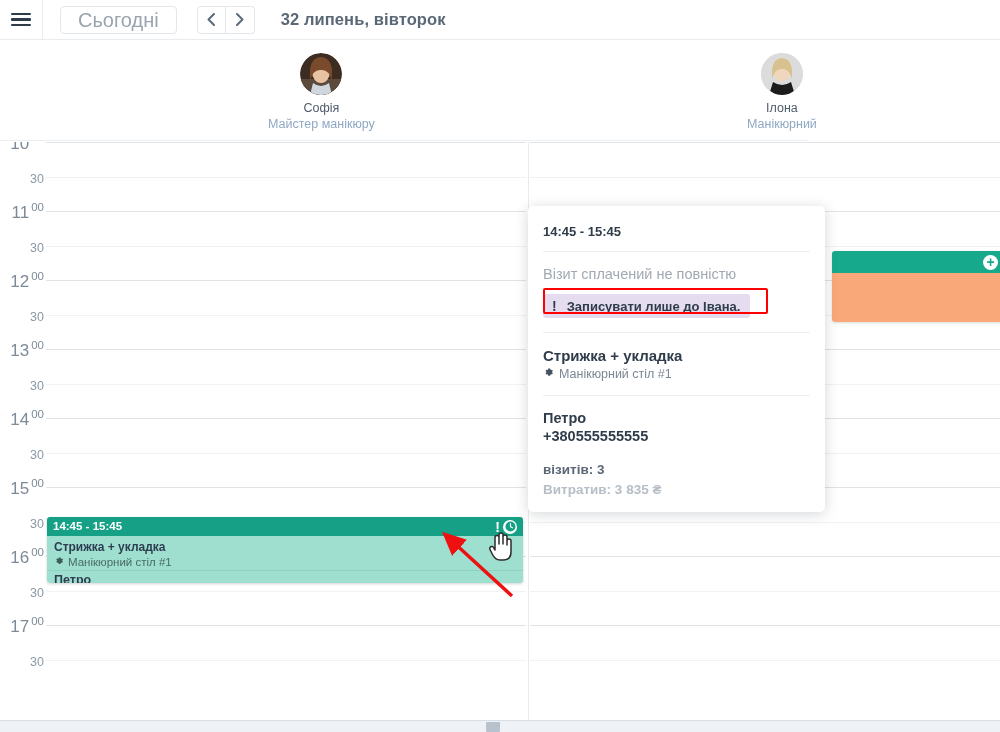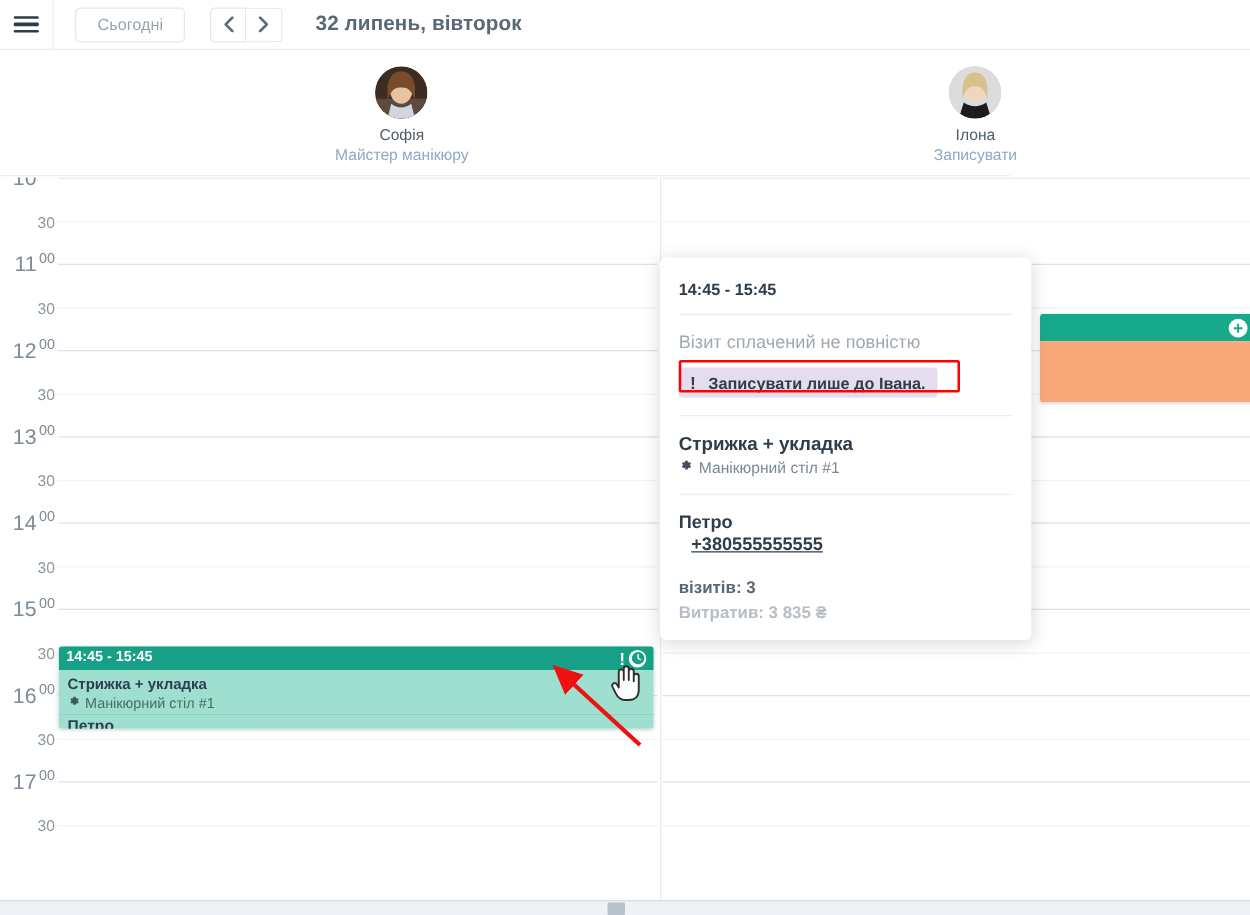--- a/index.html
+++ b/index.html
@@ -23,21 +23,21 @@
     width: 42px; height: 40px;
     display: flex; flex-direction: column; align-items: center; justify-content: center;
     gap: 3px; cursor: pointer;
   }
   .hamburger i { display: block; width: 20px; height: 2.5px; background: #2e3b49; border-radius: 1px; }
   .tb-div { width: 1px; height: 40px; background: #e9ecef; margin-right: 17px; }
   .btn-today {
     height: 28px; padding: 0 17px;
     border: 1px solid #e3e6ea; border-radius: 4px;
     background: #fff; color: #9aa4ae;
-    font-size: 13px; line-height: 26px;
+    font-size: 20px; line-height: 26px;
     cursor: pointer;
   }
   .navgrp { display: flex; margin-left: 20px; }
   .navbtn {
     width: 29px; height: 28px;
     border: 1px solid #e3e6ea; background: #fff;
     color: #5b6b7b; font-size: 14px;
     display: flex; align-items: center; justify-content: center;
     cursor: pointer;
   }
@@ -143,21 +143,21 @@
   .pp-warn {
     display: inline-flex; align-items: center; gap: 10px;
     background: #e6dcf0; border-radius: 3px;
     padding: 4px 10px 4px 9px;
     font-size: 13px; font-weight: bold; color: #2f3c4a;
   }
   .pp-warn .bang { color: #2f3c4a; font-weight: bold; font-size: 14px; }
   .pp-svc { padding: 14px 15px 0 15px; font-size: 15px; font-weight: bold; color: #2f3c4a; }
   .pp-res { padding: 3px 15px 14px 15px; font-size: 12.5px; color: #7b8795; display: flex; align-items: center; gap: 5px; }
   .pp-cli { padding: 14px 15px 0 15px; font-size: 14.5px; font-weight: bold; color: #2f3c4a; }
-  .pp-phone { padding: 2px 15px 0 25px; font-size: 14.5px; font-weight: bold; color: #2f3c4a; text-decoration: underline; }
+  .pp-phone { padding: 2px 15px 0 15px; font-size: 14.5px; font-weight: bold; color: #2f3c4a; }
   .pp-stats { padding: 16px 15px 0 15px; font-size: 13.5px; color: #5b6775; line-height: 20px; font-weight: bold; }
   .pp-stats .dim { color: #b6bec6; }
 
   
   .redbox {
     position: absolute; left: 543px; top: 288px; width: 225px; height: 26px;
     border: 2.5px solid #ff0000; border-radius: 2px; pointer-events: none; z-index: 60;
   }
   .arrow { position: absolute; left: 430px; top: 530px; z-index: 55; pointer-events: none; }
   .cursor { position: absolute; left: 487px; top: 530px; z-index: 58; pointer-events: none; }
@@ -235,21 +235,21 @@
             </defs>
           <g clip-path="url(#c2)">
             <rect width="42" height="42" fill="#dcdcdc"></rect>
             <ellipse cx="21" cy="18" rx="8.5" ry="10.5" fill="#f0d6bd"></ellipse>
             <path d="M11 16 Q13 5 21 5 Q29 5 31 16 L31 26 Q28 15 21 16 Q14 15 11 26 Z" fill="#d8c08f"></path>
             <path d="M12 29 Q21 35 30 29 L34 42 L8 42 Z" fill="#1c1c1c"></path>
           </g>
         </svg>
       </div>
       <div class="nm">Ілона</div>
-      <div class="rl">Записувати</div>
+      <div class="rl">Манікюрний</div>
     </div>
   </div>
 
   <div class="grid">
     <div id="rows">
         <div class="trow" style="top:0px;">  
           <div class="tlabel " style="top:-10px;"><span class="hh">10</span><span class="mm">00</span>  </div>  
           <div class="gline hr seg-a" style="top:0;"></div>  
           <div class="gline hr seg-b" style="top:0;"></div>
         </div>

